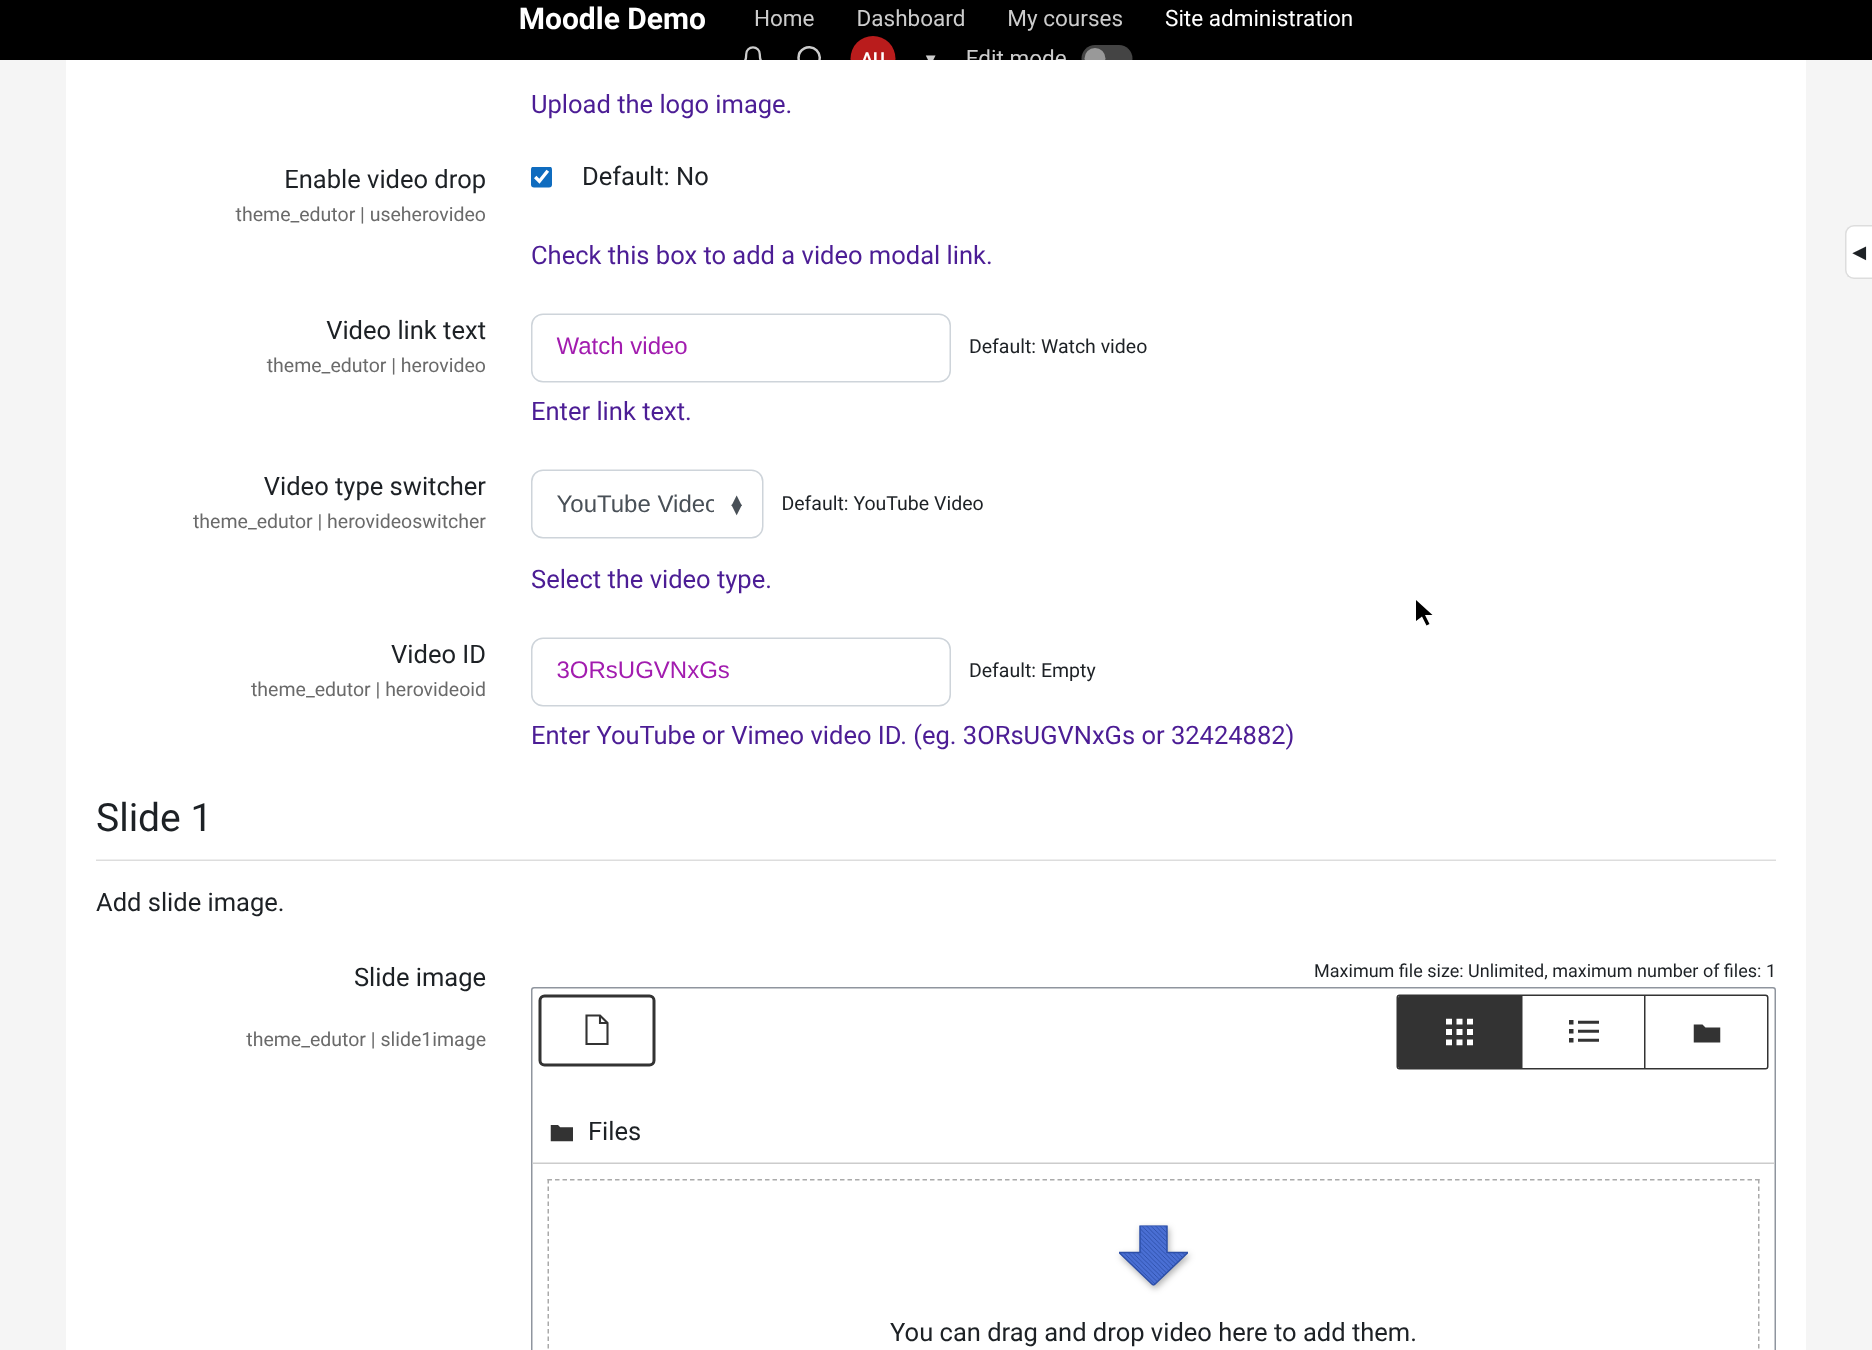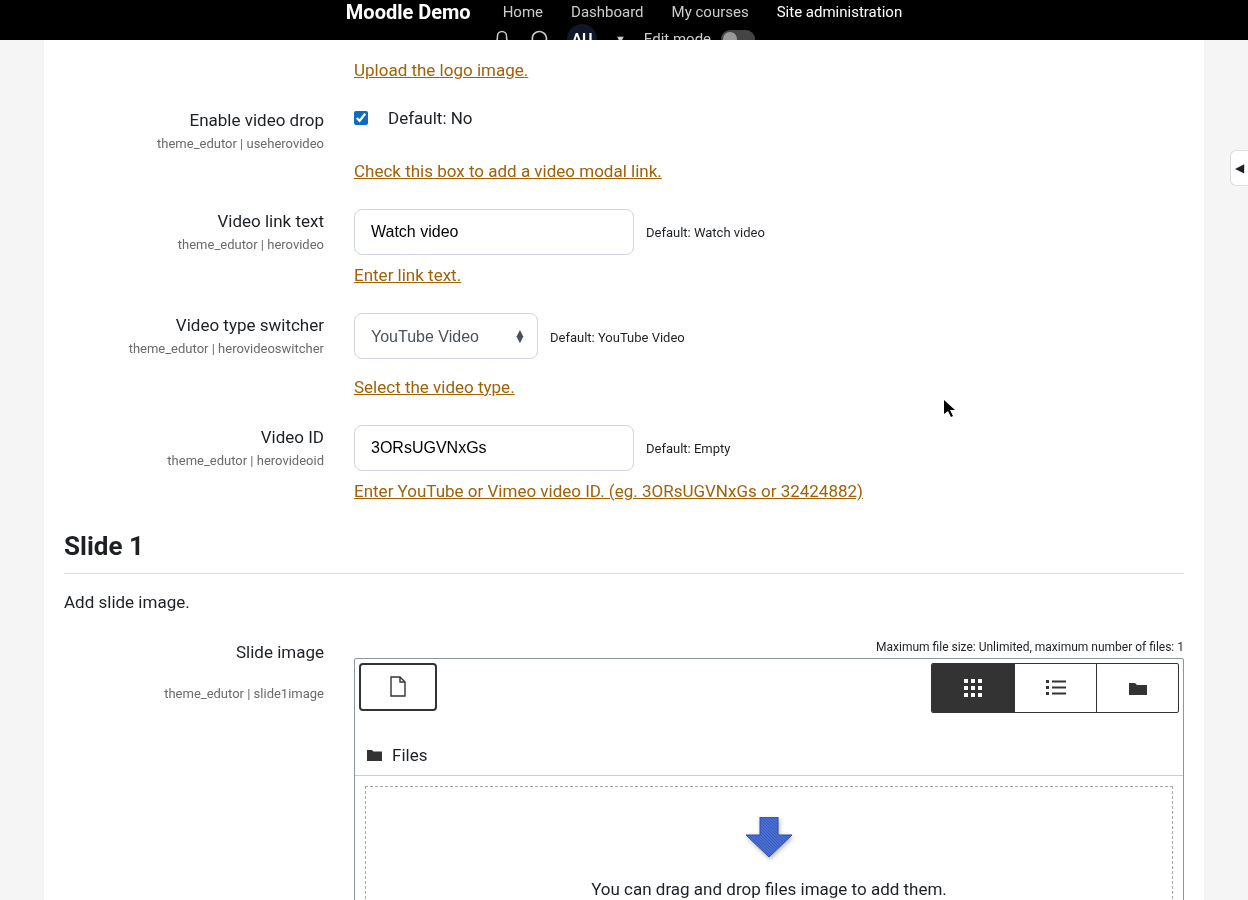--- a/index.html
+++ b/index.html
@@ -7,48 +7,48 @@
 
 
 .navbar { background: #000; height: 40px; display: flex; align-items: center; padding: 0 20px; justify-content: space-between; flex-direction: column; }
 .navbar-left { display: flex; align-items: center; gap: 32px; }
 .brand { color: #fff; font-weight: 700; font-size: 20px; }
 .nav-links { display: flex; gap: 28px; text-align: center; }
 .nav-link { color: #ccc; font-size: 15px; cursor: pointer; }
 .nav-link.active { color: #fff; }
 .navbar-right { display: flex; align-items: center; gap: 18px; }
 .nav-icon { color: #fff; cursor: pointer; display: flex; align-items: center; }
-.avatar { width: 30px; height: 30px; border-radius: 50%; background: #0f172a; color: #fff; display: flex; align-items: center; justify-content: center; font-size: 16px; font-weight: 600; }
+.avatar { width: 30px; height: 30px; border-radius: 50%; background: #b91c1c; color: #fff; display: flex; align-items: center; justify-content: center; font-size: 12px; font-weight: 600; }
 .chevron-down { color: #ccc; font-size: 11px; }
 .edit-mode { display: flex; align-items: center; gap: 10px; color: #ccc; font-size: 15px; }
 .toggle { width: 34px; height: 18px; background: #444; border-radius: 10px; position: relative; cursor: pointer; }
 .toggle::after { content: ''; position: absolute; width: 14px; height: 14px; background: #999; border-radius: 50%; top: 2px; left: 2px; }
 
 
 .page { max-width: 1160px; margin: 0 auto; background: #fff; padding: 0 0 30px 0; min-height: 852px; position: relative; }
 .content { padding: 20px 20px 0 20px; }
 
 
 .form-row { display: flex; margin-bottom: 10px; }
 .label-col { width: 290px; text-align: right; padding-right: 30px; padding-top: 2px; }
 .label-title { font-size: 17px; color: #1d2125; }
 .label-key { font-size: 13px; color: #6a6a6a; margin-top: 6px; }
 .input-col { flex: 1; }
-.desc-row { margin-left: 290px; margin-bottom: 28px; font-size: 17px; color: #a16207; text-decoration: underline; }
-
-.text-input { width: 280px; height: 46px; padding: 0 16px; font-size: 16px; border: 1px solid #ced4da; border-radius: 8px; color: #000000; }
+.desc-row { margin-left: 290px; margin-bottom: 28px; font-size: 17px; color: #4c1d95; }
+
+.text-input { width: 280px; height: 46px; padding: 0 16px; font-size: 16px; border: 1px solid #ced4da; border-radius: 8px; color: #a21caf; }
 .select-wrap { position: relative; display: inline-block; }
-.select-input { width: 184px; height: 46px; padding: 0 32px 0 16px; font-size: 16px; border: 1px solid #ced4da; border-radius: 8px; color: #495057; appearance: none; background: #fff; }
+.select-input { width: 155px; height: 46px; padding: 0 32px 0 16px; font-size: 16px; border: 1px solid #ced4da; border-radius: 8px; color: #495057; appearance: none; background: #fff; }
 .select-arrows { position: absolute; right: 12px; top: 50%; transform: translateY(-50%); pointer-events: none; font-size: 12px; color: #495057; line-height: 6px; }
 .default-text { display: inline-block; margin-left: 8px; font-size: 13px; color: #1d2125; vertical-align: middle; }
 .checkbox-row { display: flex; align-items: center; gap: 20px; }
 .checkbox { width: 14px; height: 14px; accent-color: #0f6cbf; }
 
 
-.section-heading { font-size: 26px; font-weight: 700; margin: 30px 0 12px 0; }
+.section-heading { font-size: 26px; font-weight: 400; margin: 30px 0 12px 0; }
 .section-hr { border: none; border-top: 1px solid #ddd; margin-bottom: 18px; }
 .section-sub { font-size: 17px; margin-bottom: 28px; }
 
 
 .file-info { text-align: right; font-size: 12px; margin-bottom: 4px; }
 .filepicker { border: 1px solid #8f959e; border-radius: 2px; }
 .fp-toolbar { display: flex; justify-content: space-between; padding: 4px; align-items: flex-start; }
 .fp-add-btn { width: 78px; height: 48px; border: 2px solid #333; border-radius: 4px; background: #fff; display: flex; align-items: center; justify-content: center; cursor: pointer; }
 .fp-views { display: flex; border: 1px solid #333; border-radius: 2px; overflow: hidden; }
 .fp-view-btn { width: 82px; height: 48px; display: flex; align-items: center; justify-content: center; cursor: pointer; border-left: 1px solid #333; }
@@ -224,21 +224,21 @@
                 <svg width="46" height="40" viewBox="0 0 46 40">
                     <defs>
                       <pattern id="hatch" width="3" height="3" patternUnits="userSpaceOnUse">
                         <rect width="3" height="3" fill="#4a6fd4"></rect>
                         <line x1="0" y1="0" x2="3" y2="3" stroke="#2d4fa8" stroke-width="0.6"></line>
                       </pattern>
                     </defs>
                     <path d="M14 0 h18 v18 h14 L23 40 0 18 h14 z" fill="url(#hatch)" stroke="#2d4fa8" stroke-width="1"></path>
                   </svg>
               </div>
-              <div class="fp-drop-text">You can drag and drop files image to add them.</div>
+              <div class="fp-drop-text">You can drag and drop video here to add them.</div>
             </div>
           </div>
         </div>
 
       </div>
     </div>
 
   </div>
 
   <div class="cursor">

